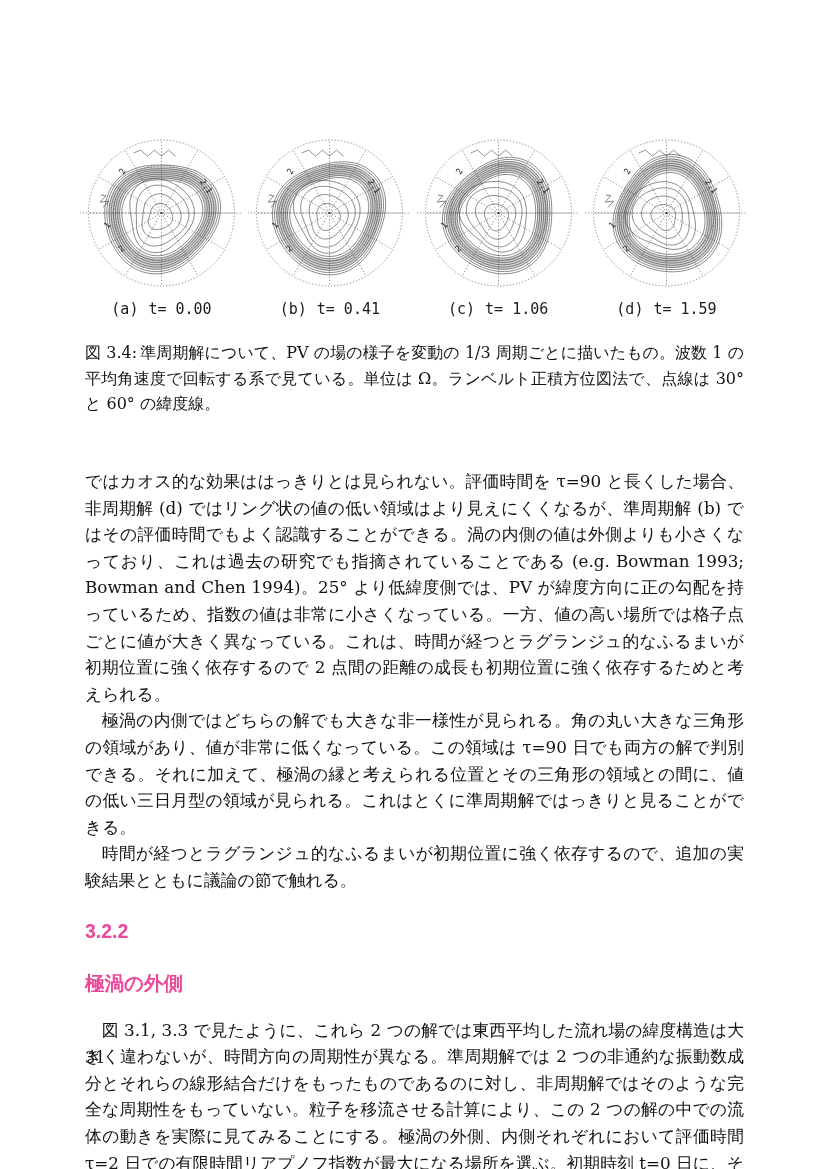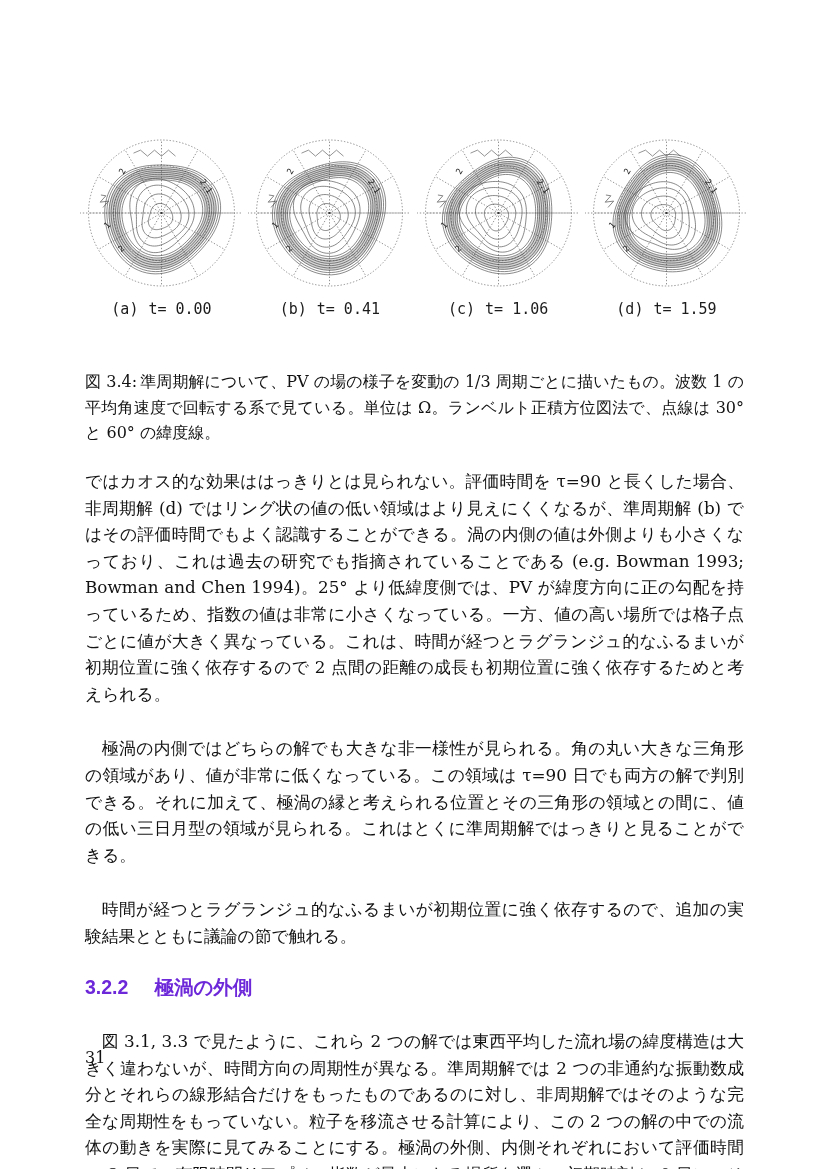--- a/index.html
+++ b/index.html
@@ -18,34 +18,34 @@
   .panel { width: 163px; }
   .panel svg { display:block; }
   .panel-label {
     margin-top: 6px;
     font-family: "DejaVu Sans Mono", "Liberation Mono", monospace;
     font-size: 15px; color:#1c1c1c;
     display: flex; justify-content: center; gap: 10px;
     white-space: nowrap;
   }
   .caption {
-    position: absolute; top: 369px; left: 85px; width: 659px;
+    position: absolute; top: 340px; left: 85px; width: 659px;
     font-size: 16px; line-height: 25.5px; text-align: justify;
   }
   .bodytext {
     position: absolute; top: 468px; left: 85px; width: 659px;
     font-size: 16.8px; line-height: 26.6px; text-align: justify;
   }
   .bodytext p { margin: 0; }
-  .bodytext p.indent { text-indent: 1em; margin-top: 28px; }
+  .bodytext p.indent { text-indent: 1em; }
   .section-heading {
     margin: 24px 0 20px 0;
     font-family: "Liberation Sans", "DejaVu Sans", sans-serif;
-    font-weight: bold; font-size: 19.5px; color:#6d28d9;
-    display: flex; gap: 26px; align-items: baseline;
+    font-weight: bold; font-size: 19.5px; color:#ec4899;
+    display: flex; gap: 26px; align-items: baseline; flex-direction: column;
   }
   .page-number {
     position: absolute; top: 1048px; left: 85px; width: 659px;
     font-size: 16px;
   }
 </style>
 </head>
 <body>
 
 <div class="page">

